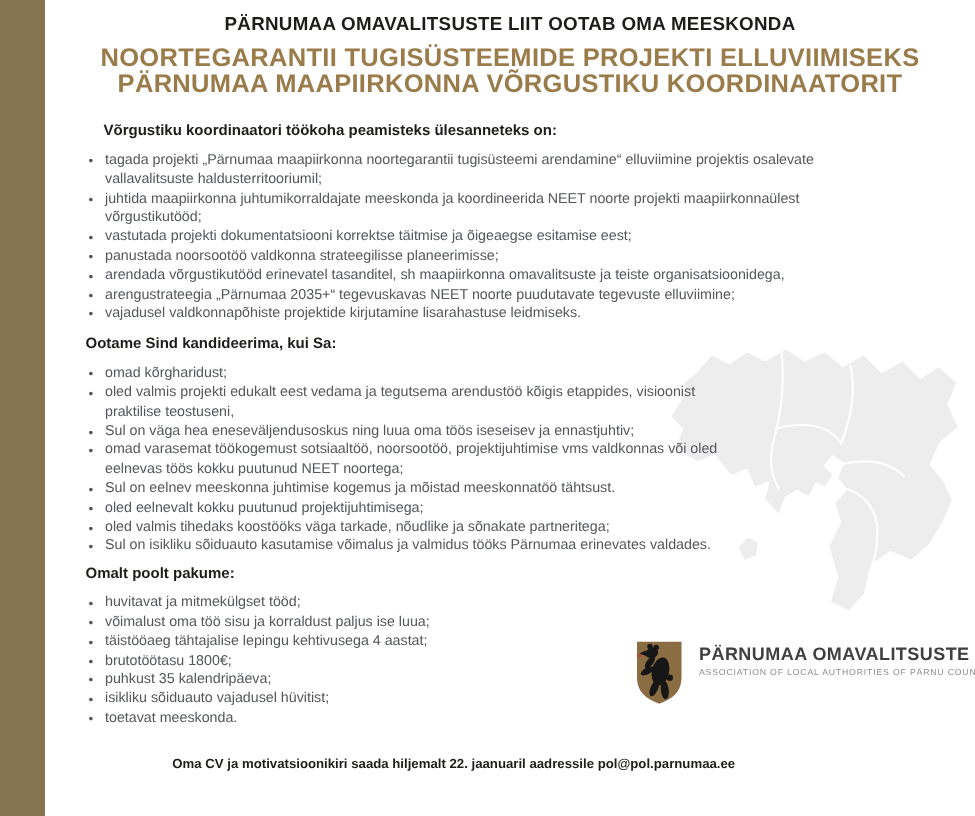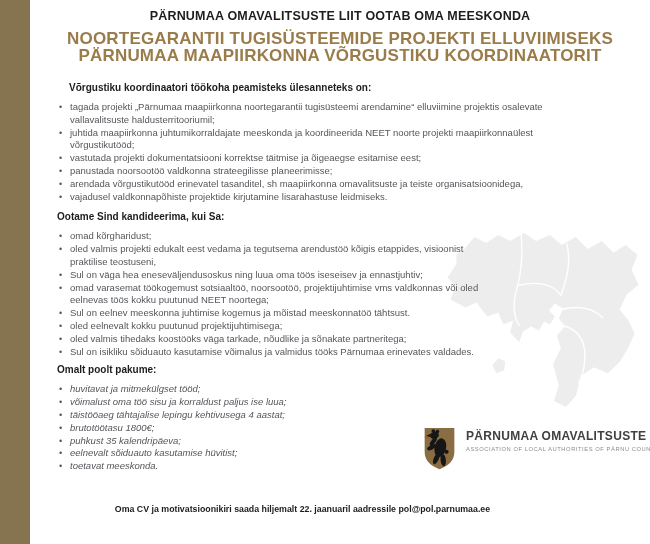--- a/index.html
+++ b/index.html
@@ -27,21 +27,21 @@
   .section-heading { font-size:10px; font-weight:700; color:var(--heading-black, #1d1d1b); margin:0; }
   .sh-1 { margin-top:18px;margin-left:12px; }
   .sh-2 { margin-top:8px; }
   .sh-3 { margin-top:6px; }
 
   ul.bullets { margin:8px 0 0 0; padding:0; list-style:none;
     font-size:9.5px; color:var(--body-gray, #54565a); line-height:12.8px; }
   ul.bullets li { position:relative; padding-left:13px; }
   ul.w1 { max-width:505px; }
   ul.w2 { max-width:432px; }
-  ul.w3 { max-width:505px;font-style:italic; }
+  ul.w3 { max-width:505px; }
   .dot { position:absolute; left:2px; top:0; }
   .dot::before { content:"•"; font-size:9px; color:var(--body-gray, #54565a); }
 
   .org-logo { position:absolute; left:423px; top:424px; z-index:2; display:flex; align-items:flex-start; }
   .shield-svg { width:33px; height:49px; flex:0 0 auto; }
   .shield-bg { fill:var(--shield-brown, #8a6d42); }
   .bear { fill:#161616; }
   .tongue { fill:var(--tongue-red, #b5483a); }
   .org-text { margin-left:10px; padding-top:5px; }
   .org-name { font-size:12px; font-weight:700; color:#404040; letter-spacing:.3px; white-space:nowrap; }
@@ -85,20 +85,21 @@
           <li><span class="dot"></span><span>tagada projekti „Pärnumaa maapiirkonna noortegarantii tugisüsteemi arendamine“ elluviimine projektis osalevate vallavalitsuste haldusterritooriumil;</span></li>
 
           <li><span class="dot"></span><span>juhtida maapiirkonna juhtumikorraldajate meeskonda ja koordineerida NEET noorte projekti maapiirkonnaülest võrgustikutööd;</span></li>
 
           <li><span class="dot"></span><span>vastutada projekti dokumentatsiooni korrektse täitmise ja õigeaegse esitamise eest;</span></li>
 
           <li><span class="dot"></span><span>panustada noorsootöö valdkonna strateegilisse planeerimisse;</span></li>
 
           <li><span class="dot"></span><span>arendada võrgustikutööd erinevatel tasanditel, sh maapiirkonna omavalitsuste ja teiste organisatsioonidega,</span></li>
 
+          <li><span class="dot"></span><span>arengustrateegia „Pärnumaa 2035+“ tegevuskavas NEET noorte puudutavate tegevuste elluviimine;</span></li>
 
           <li><span class="dot"></span><span>vajadusel valdkonnapõhiste projektide kirjutamine lisarahastuse leidmiseks.</span></li>
         </ul>
 
       <h3 class="section-heading sh-2">Ootame Sind kandideerima, kui Sa:</h3>
       <ul class="bullets w2">
 
           <li><span class="dot"></span><span>omad kõrgharidust;</span></li>
 
           <li><span class="dot"></span><span>oled valmis projekti edukalt eest vedama ja tegutsema arendustöö kõigis etappides, visioonist praktilise teostuseni,</span></li>
@@ -122,21 +123,21 @@
           <li><span class="dot"></span><span>huvitavat ja mitmekülgset tööd;</span></li>
 
           <li><span class="dot"></span><span>võimalust oma töö sisu ja korraldust paljus ise luua;</span></li>
 
           <li><span class="dot"></span><span>täistööaeg tähtajalise lepingu kehtivusega 4 aastat;</span></li>
 
           <li><span class="dot"></span><span>brutotöötasu 1800€;</span></li>
 
           <li><span class="dot"></span><span>puhkust 35 kalendripäeva;</span></li>
 
-          <li><span class="dot"></span><span>eelnevalt sõiduauto kasutamise hüvitist;</span></li>
+          <li><span class="dot"></span><span>isikliku sõiduauto vajadusel hüvitist;</span></li>
 
           <li><span class="dot"></span><span>toetavat meeskonda.</span></li>
         </ul>
 
     </main>
   </div>
 
   <div class="org-logo">
     <svg class="shield-svg" viewBox="0 0 40 52" aria-hidden="true">
       <path class="shield-bg" d="M2,1 H38 V30 C38,41 31,47 20,51 C9,47 2,41 2,30 Z"></path>

